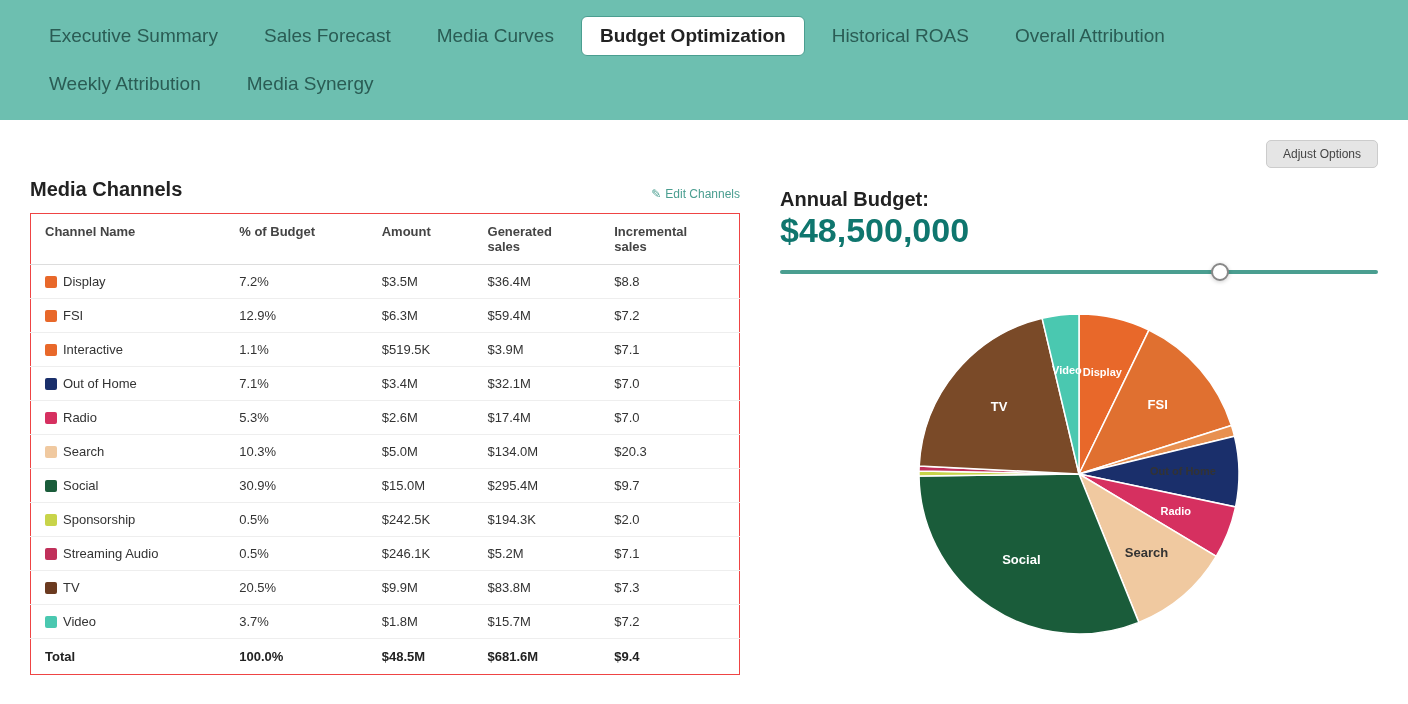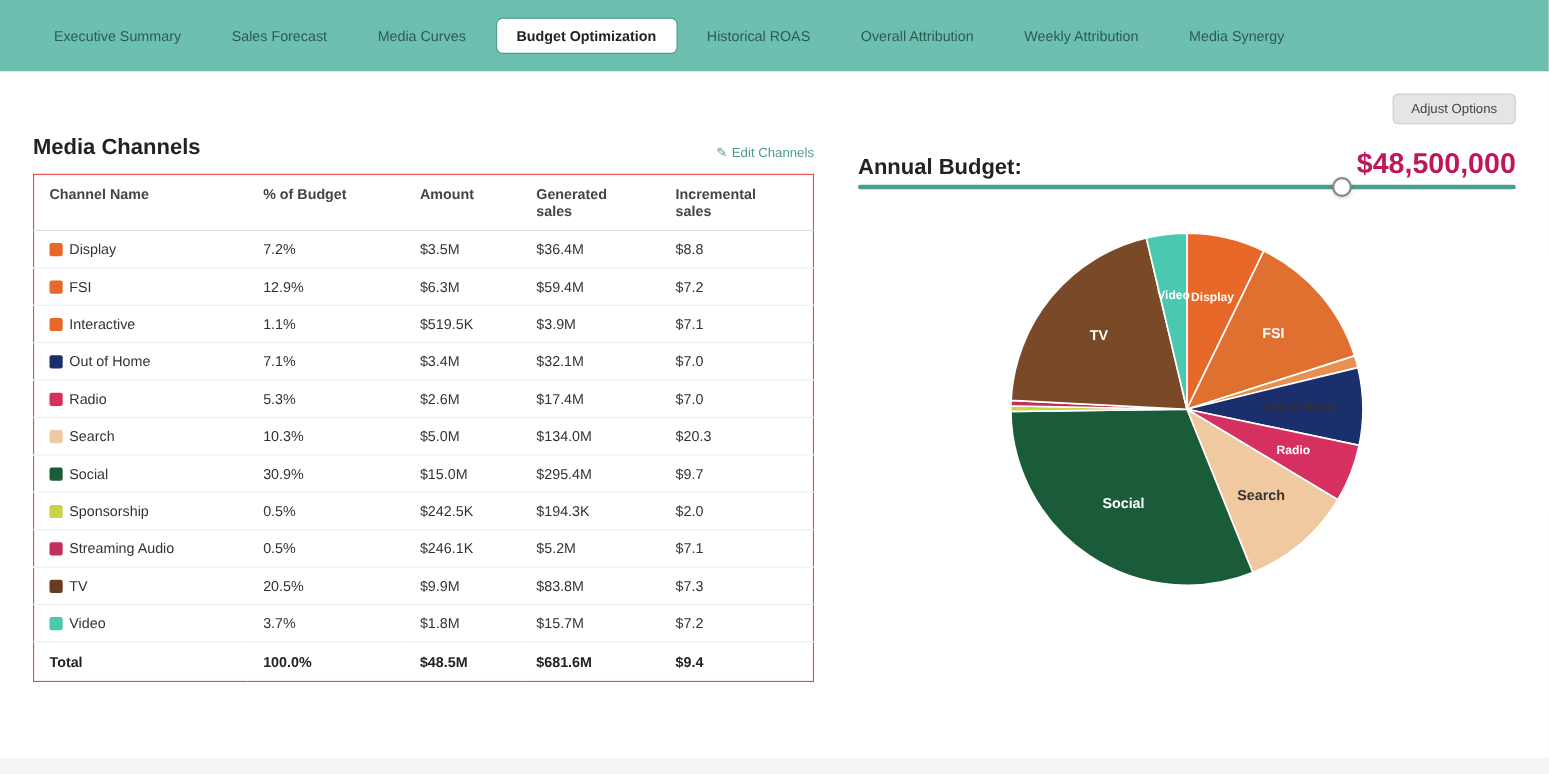--- a/index.html
+++ b/index.html
@@ -10,21 +10,21 @@
       padding: 16px 30px;
       display: flex;
       gap: 8px;
       align-items: center;
       flex-wrap: wrap;
     }
 
     .nav-tab {
       padding: 8px 18px;
       border-radius: 6px;
-      font-size: 13px;
+      font-size: 19px;
       cursor: pointer;
       border: 1.5px solid transparent;
       background: transparent;
       color: #2a5c54;
       font-weight: 500;
       white-space: nowrap;
     }
 
     .nav-tab.active {
       background: #fff;
@@ -135,34 +135,35 @@
 
     .channel-cell {
       display: flex;
       align-items: center;
     }
 
     
     .budget-header {
       display: flex;
       justify-content: space-between;
-      align-items: flex-end;
-      margin-bottom: 4px;
+      align-items: flex-start;
+      margin-bottom: 20px;
+      flex-direction: column;
     }
 
     .budget-title {
       font-size: 20px;
       font-weight: 700;
       color: #222;
     }
 
     .budget-value {
-      font-size: 26px;
+      font-size: 34px;
       font-weight: 700;
-      color: #be185d;
+      color: #0f766e;
     }
 
     .slider-container {
       margin-bottom: 20px;
       position: relative;
     }
 
     .slider-track {
       width: 100%;
       height: 4px;

